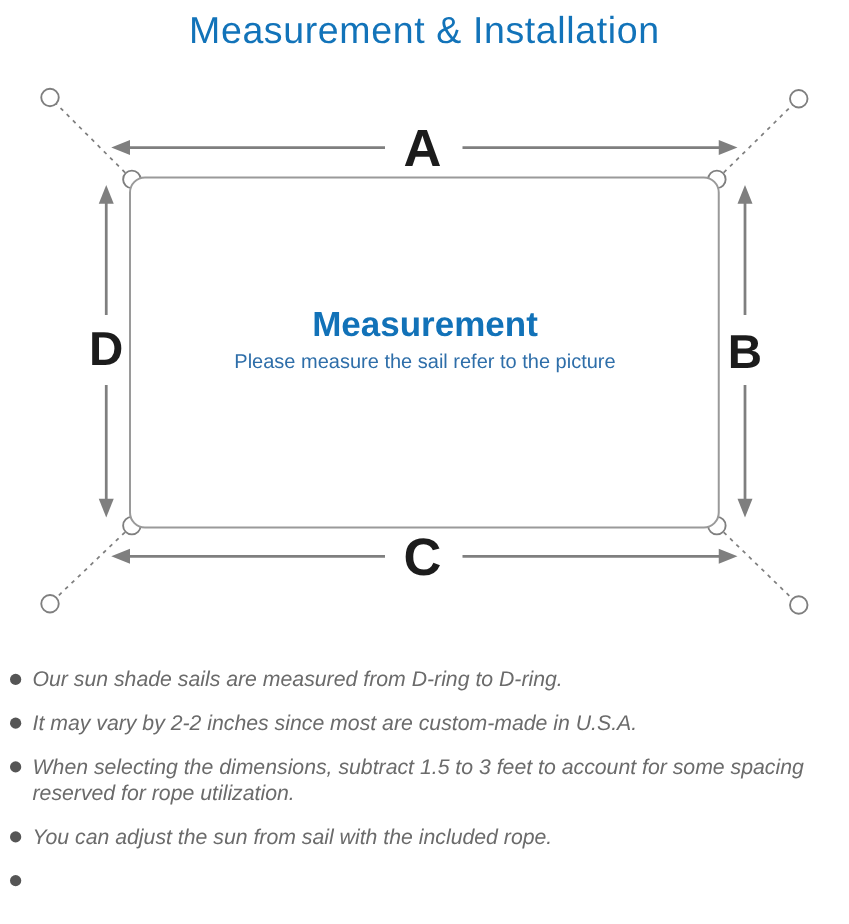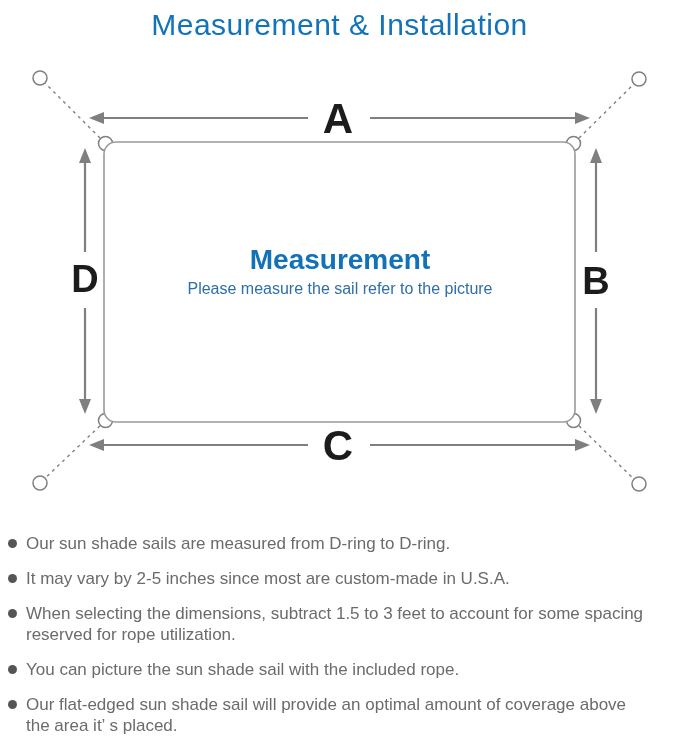--- a/index.html
+++ b/index.html
@@ -60,20 +60,21 @@
     width: 9px; height: 9px;
     border-radius: 50%;
     background: var(--bullet_dot);
     margin-top: 6px;
   }
   .note-text {
     font-size: 17px;
     line-height: 21px;
     color: var(--note_text);
     white-space: pre-line;
+    font-style: italic;
   }
 </style>
 </head>
 <body>
 
 <h1 class="page-title">Measurement &amp; Installation</h1>
 
 <svg class="diagram" viewBox="0 0 679 465" aria-hidden="true">
 
   <line class="dash" x1="105" y1="88" x2="40" y2="23"></line>
@@ -121,29 +122,27 @@
   <circle class="anchor" cx="639" cy="429" r="7"></circle>
 </svg>
 
 <ul class="notes">
   <li>
     <span class="dot"></span>
     <span class="note-text">Our sun shade sails are measured from D-ring to D-ring.</span>
   </li>
   <li>
     <span class="dot"></span>
-    <span class="note-text">It may vary by 2-5 inches since most are custom-made in U.S.A.</span>
+    <span class="note-text">It may vary by 2-2 inches since most are custom-made in U.S.A.</span>
   </li>
   <li>
     <span class="dot"></span>
     <span class="note-text">When selecting the dimensions, subtract 1.5 to 3 feet to account for some spacing
 reserved for rope utilization.</span>
   </li>
   <li>
     <span class="dot"></span>
-    <span class="note-text">You can picture the sun shade sail with the included rope.</span>
+    <span class="note-text">You can adjust the sun from sail with the included rope.</span>
   </li>
   <li>
     <span class="dot"></span>
-    <span class="note-text">Our flat-edged sun shade sail will provide an optimal amount of coverage above
-the area it’ s placed.</span>
   </li>
 </ul>
 
 </body></html>

